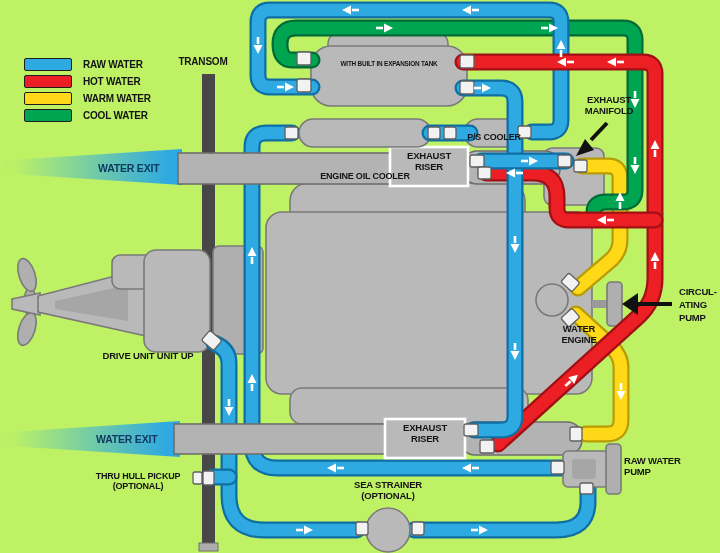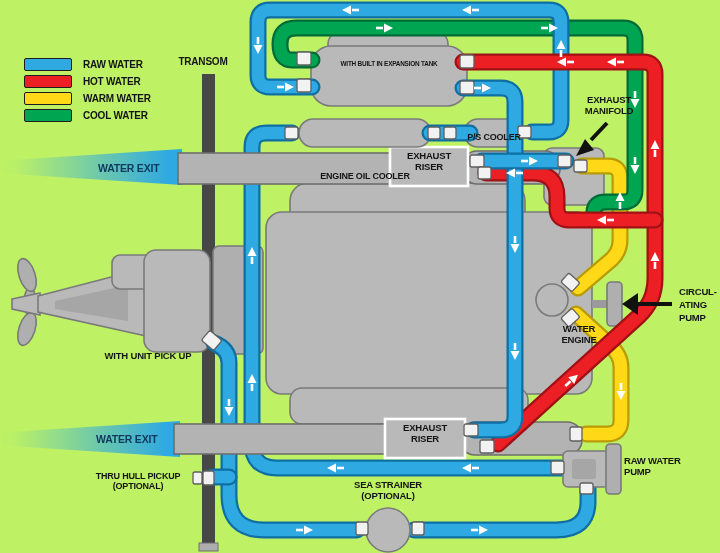--- a/index.html
+++ b/index.html
@@ -254,21 +254,21 @@
 
   <div class="lbl ctr" style="left:568px;top:95px;width:82px;font-size:9.5px;">
     <div>EXHAUST</div>
     <div>MANIFOLD</div>
   </div>
 
   <div class="lbl rt navy" style="left:98px;top:162px;width:78px;font-size:10.5px;">WATER EXIT</div>
 
   <div class="lbl rt navy" style="left:96px;top:433px;width:78px;font-size:10.5px;">WATER EXIT</div>
 
-  <div class="lbl ctr" style="left:92px;top:351px;width:112px;font-size:9.5px;">WITH UNIT PICK UP</div>
+  <div class="lbl ctr" style="left:92px;top:351px;width:112px;font-size:9.5px;">DRIVE UNIT UNIT UP</div>
 
   <div class="lbl" style="left:679px;top:286px;width:44px;font-size:9.5px;line-height:1.35;">
     <div>CIRCUL-</div>
     <div>ATING</div>
     <div>PUMP</div>
   </div>
 
   <div class="lbl ctr" style="left:550px;top:324px;width:58px;font-size:9.5px;">
     <div>WATER</div>
     <div>ENGINE</div>

